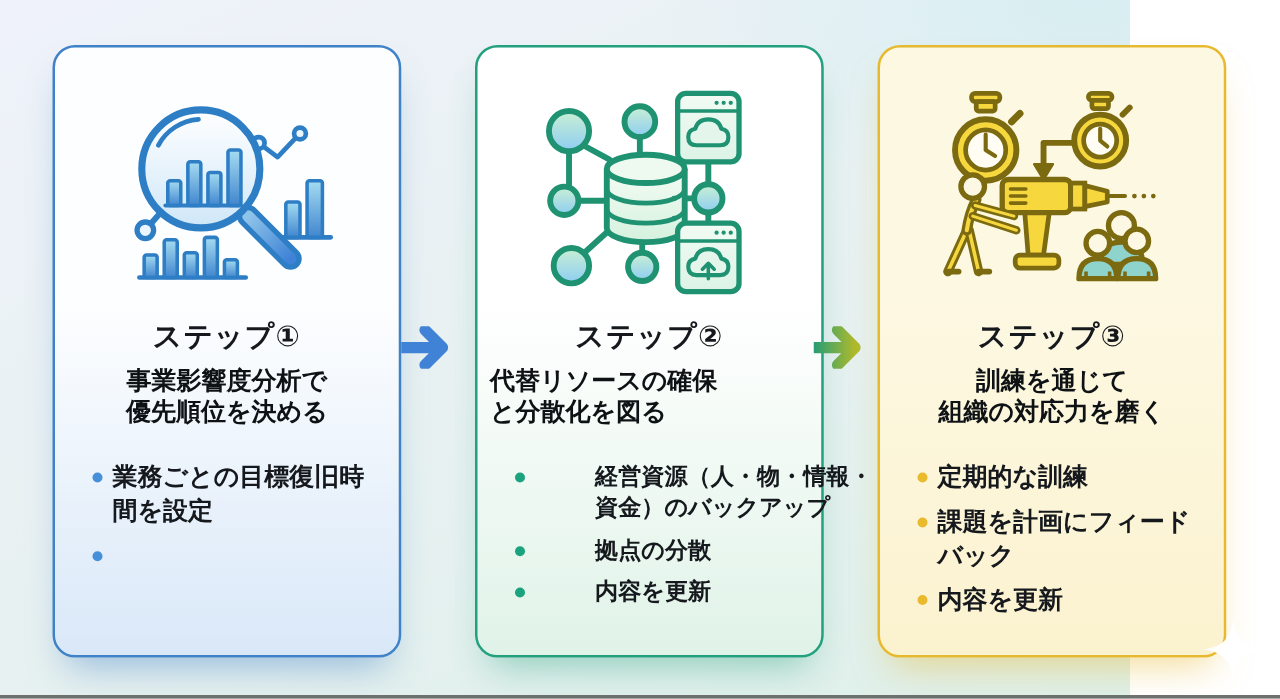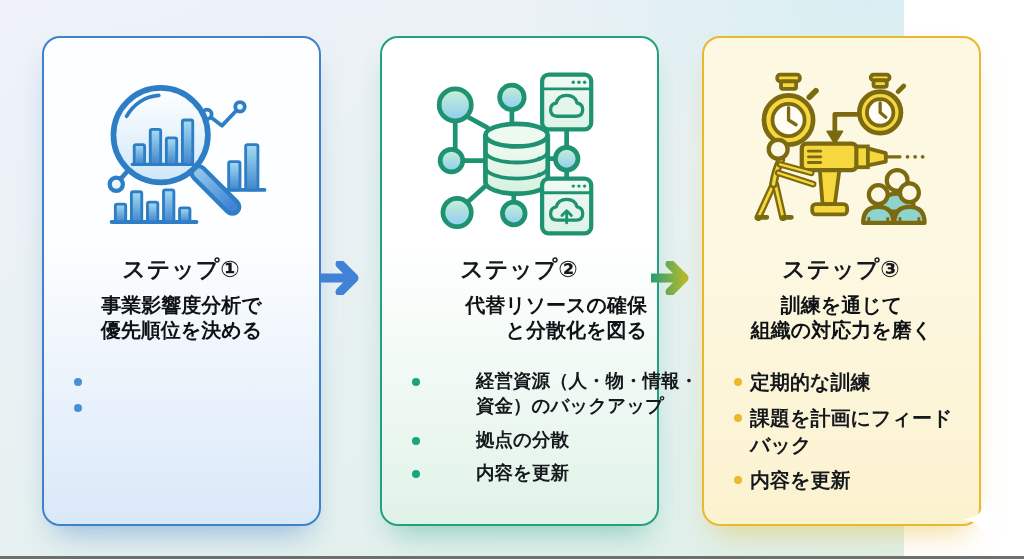--- a/index.html
+++ b/index.html
@@ -87,20 +87,22 @@
         <path d="M44 107 L36 116" stroke="#2e7ec6" stroke-width="5" stroke-linecap="round"></path>
         <circle cx="31" cy="122" r="7" fill="#eaf5fd" stroke="#2e7ec6" stroke-width="4.5"></circle>
       </svg>
     </div>
     <div class="step-label">ステップ①</div>
     <h2 class="card-title" style="text-align: center;">事業影響度分析で
 優先順位を決める</h2>
     <ul class="bullets">
         <li>
           <span class="dot"></span>
+          <span class="btxt">業務ごとの目標復旧時
+間を設定</span>
         </li>
         <li>
           <span class="dot"></span>
         </li>
       </ul>
   </section>
 
   <div class="arrow arrow-1">
     <svg viewBox="0 0 48 34" aria-hidden="true">
       <defs>
@@ -166,21 +168,21 @@
         <rect x="124" y="116" width="52" height="58" rx="7" fill="url(#i2win)" stroke="#1f9272" stroke-width="4.5"></rect>
         <path d="M124 131 H176" stroke="#1f9272" stroke-width="3"></path>
         <circle cx="157" cy="124" r="1.8" fill="#1f9272"></circle>
           <circle cx="163" cy="124" r="1.8" fill="#1f9272"></circle>
           <circle cx="169" cy="124" r="1.8" fill="#1f9272"></circle>
         <path d="M140 160 q-7 0 -7 -7 q0 -6 6 -7 q2 -8 11 -8 q9 0 11 8 q6 1 6 7 q0 7 -7 7 z" fill="#e4f6ec" stroke="#1f9272" stroke-width="3.5" stroke-linejoin="round"></path>
         <path d="M150 163 V151 M145 155 L150 150 L155 155" fill="none" stroke="#1f9272" stroke-width="3" stroke-linecap="round" stroke-linejoin="round"></path>
       </svg>
     </div>
     <div class="step-label">ステップ②</div>
-    <h2 class="card-title" style="text-align: right;">代替リソースの確保
+    <h2 class="card-title" style="text-align: left;">代替リソースの確保
 と分散化を図る</h2>
     <ul class="bullets">
         <li>
           <span class="dot"></span>
           <span class="btxt">経営資源（人・物・情報・
 資金）のバックアップ</span>
         </li>
         <li>
           <span class="dot"></span>
           <span class="btxt">拠点の分散</span>

